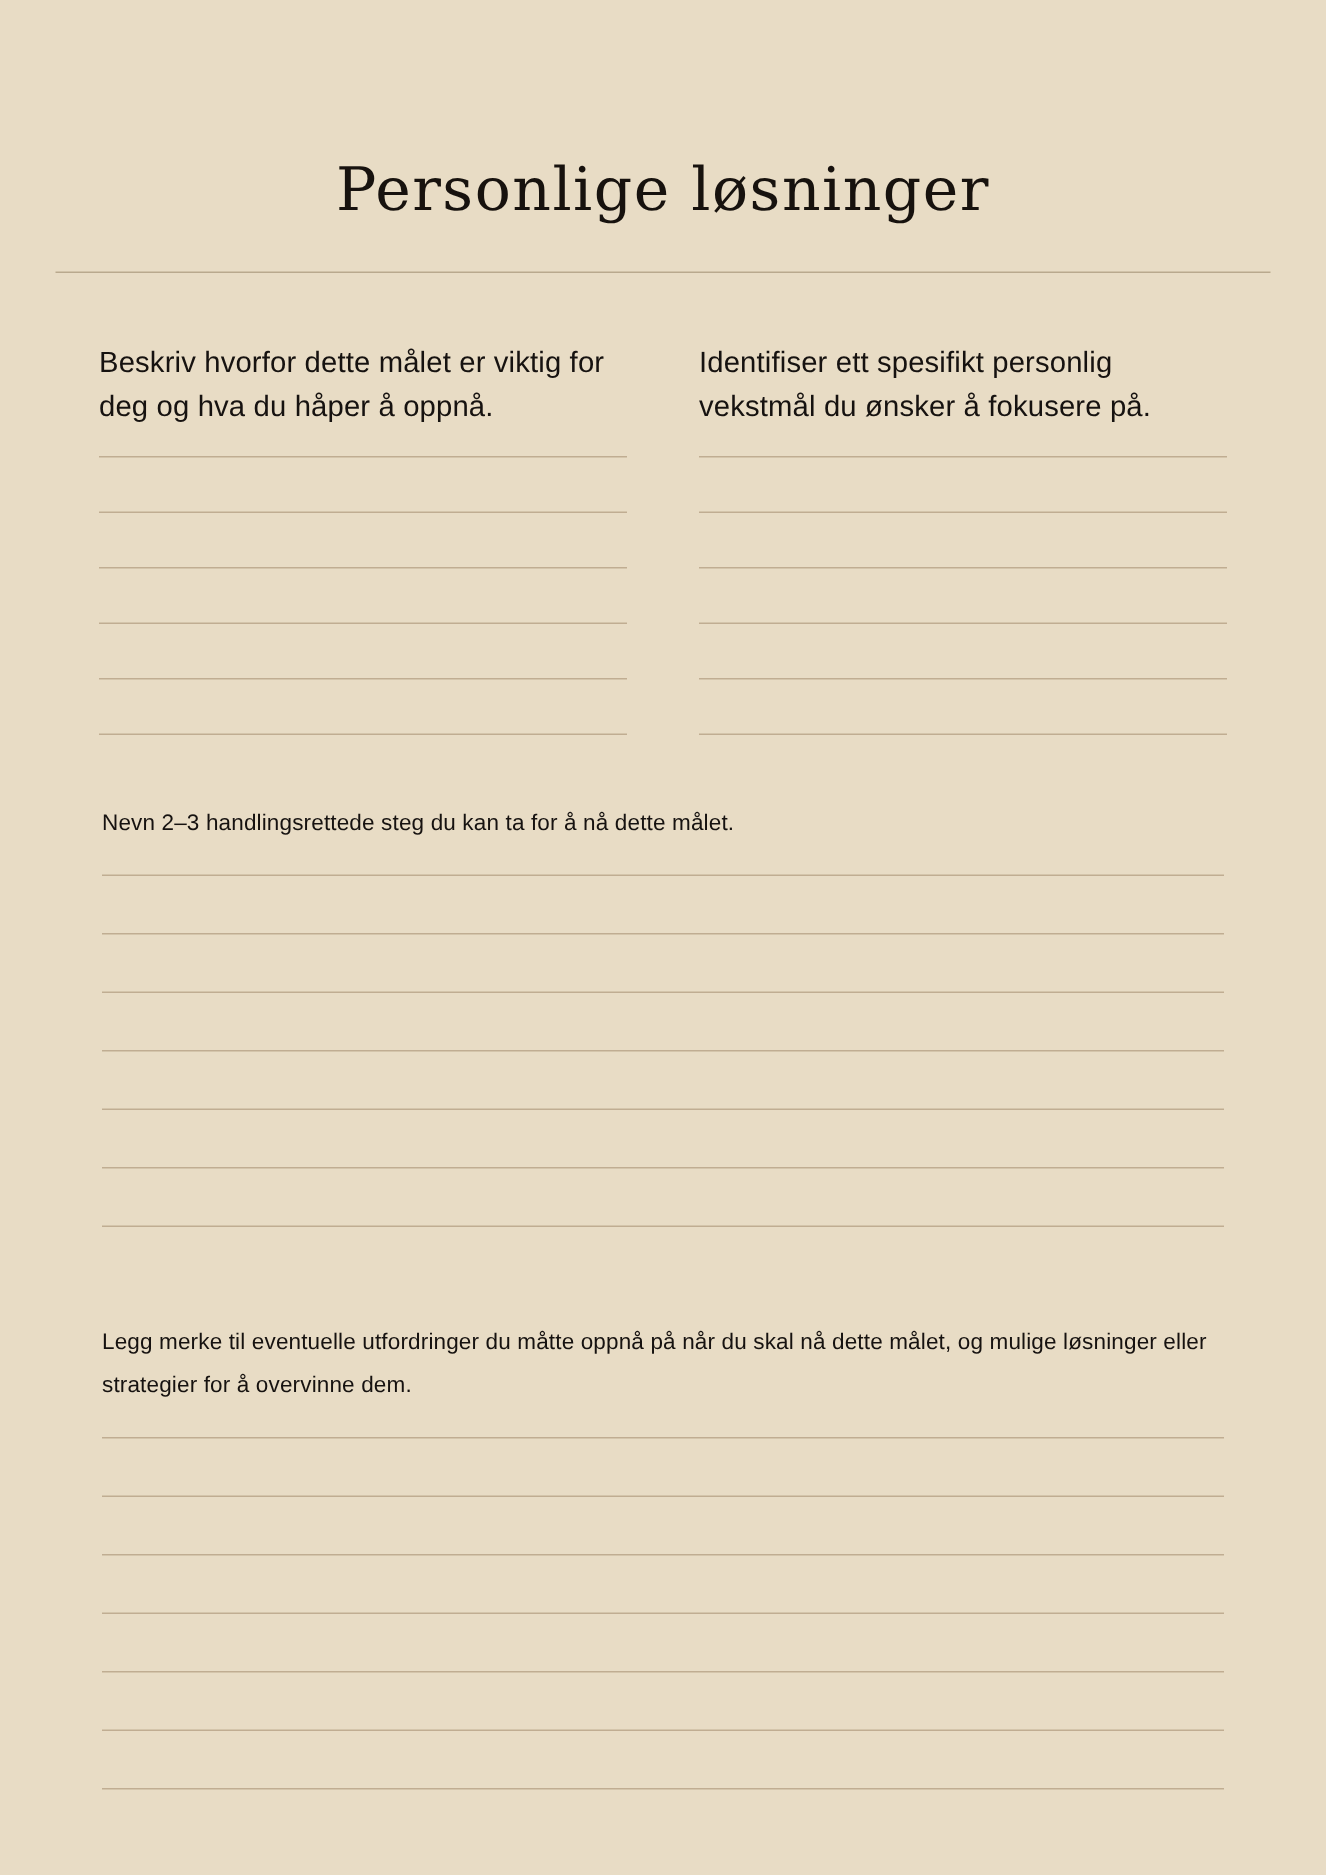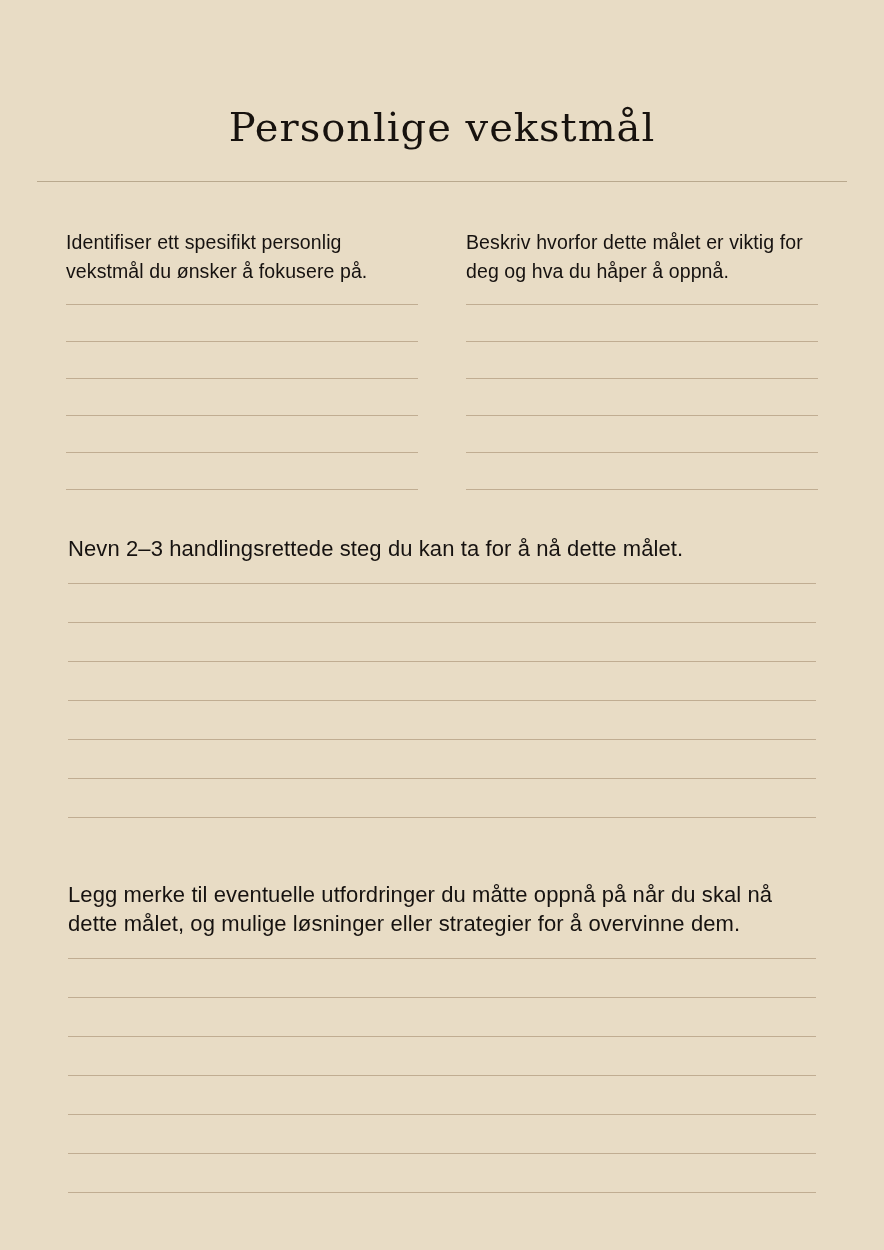--- a/index.html
+++ b/index.html
@@ -76,54 +76,54 @@
     padding: 0 68px;
     box-sizing: border-box;
   }
   .sec-steps {
     margin-top: 44px;
   }
   .sec-challenges {
     margin-top: 62px;
   }
   .prompt-wide {
-    font-size: 22px;
+    font-size: 15px;
     line-height: 29px;
     margin: 0 0 20px 0;
   }
   .lines-wide .ln {
     height: 38px;
   }
 </style>
 </head>
 <body>
 
 <div class="page">
 
-  <h1 class="title">Personlige vekstmål</h1>
+  <h1 class="title">Personlige løsninger</h1>
 
   <div class="divider"></div>
 
   <div class="content">
 
     <div class="row-two">
 
       <div class="col">
-        <p class="prompt">Identifiser ett spesifikt personlig vekstmål du ønsker å fokusere på.</p>
+        <p class="prompt">Beskriv hvorfor dette målet er viktig for deg og hva du håper å oppnå.</p>
         <div class="lines">
           <div class="ln"></div>
           <div class="ln"></div>
           <div class="ln"></div>
           <div class="ln"></div>
           <div class="ln"></div>
         </div>
       </div>
 
       <div class="col">
-        <p class="prompt">Beskriv hvorfor dette målet er viktig for deg og hva du håper å oppnå.</p>
+        <p class="prompt">Identifiser ett spesifikt personlig vekstmål du ønsker å fokusere på.</p>
         <div class="lines">
           <div class="ln"></div>
           <div class="ln"></div>
           <div class="ln"></div>
           <div class="ln"></div>
           <div class="ln"></div>
         </div>
       </div>
 
     </div>

